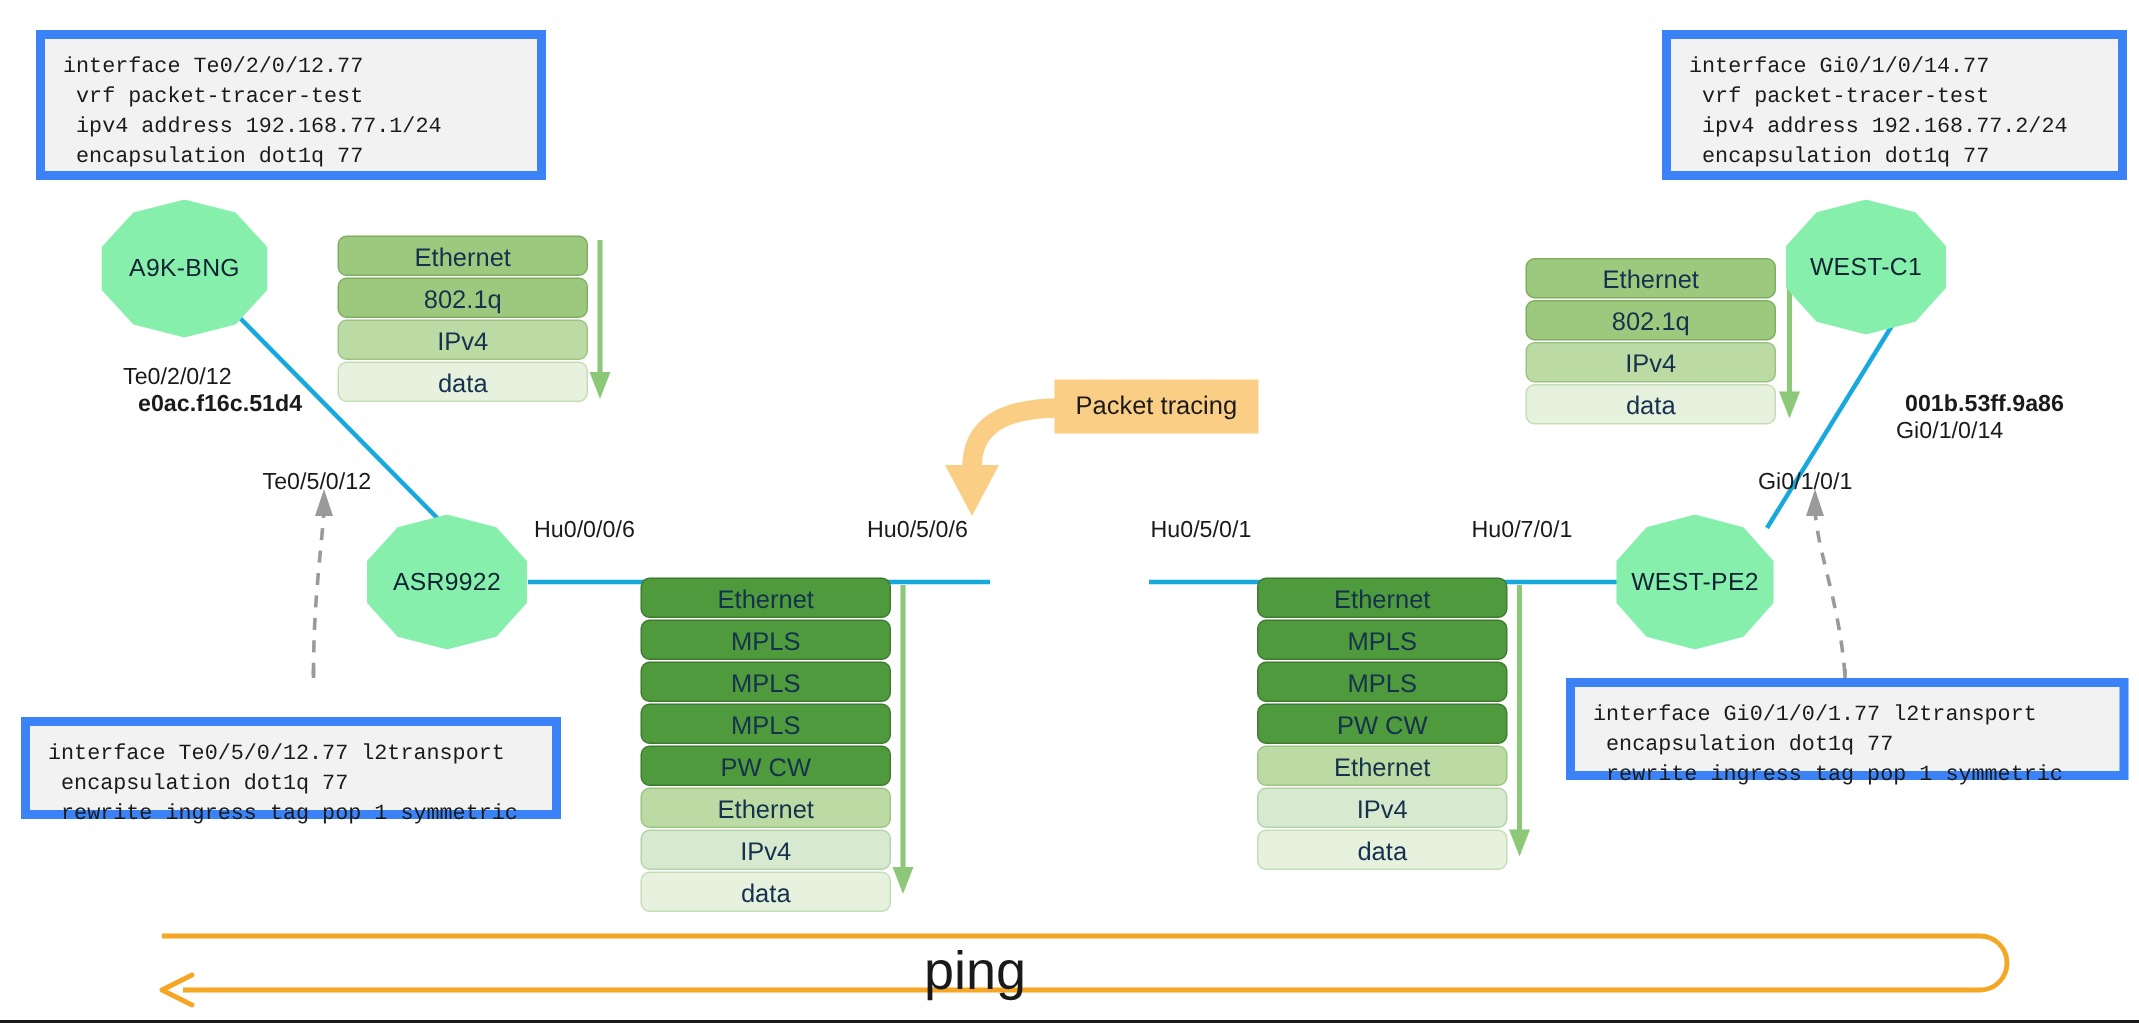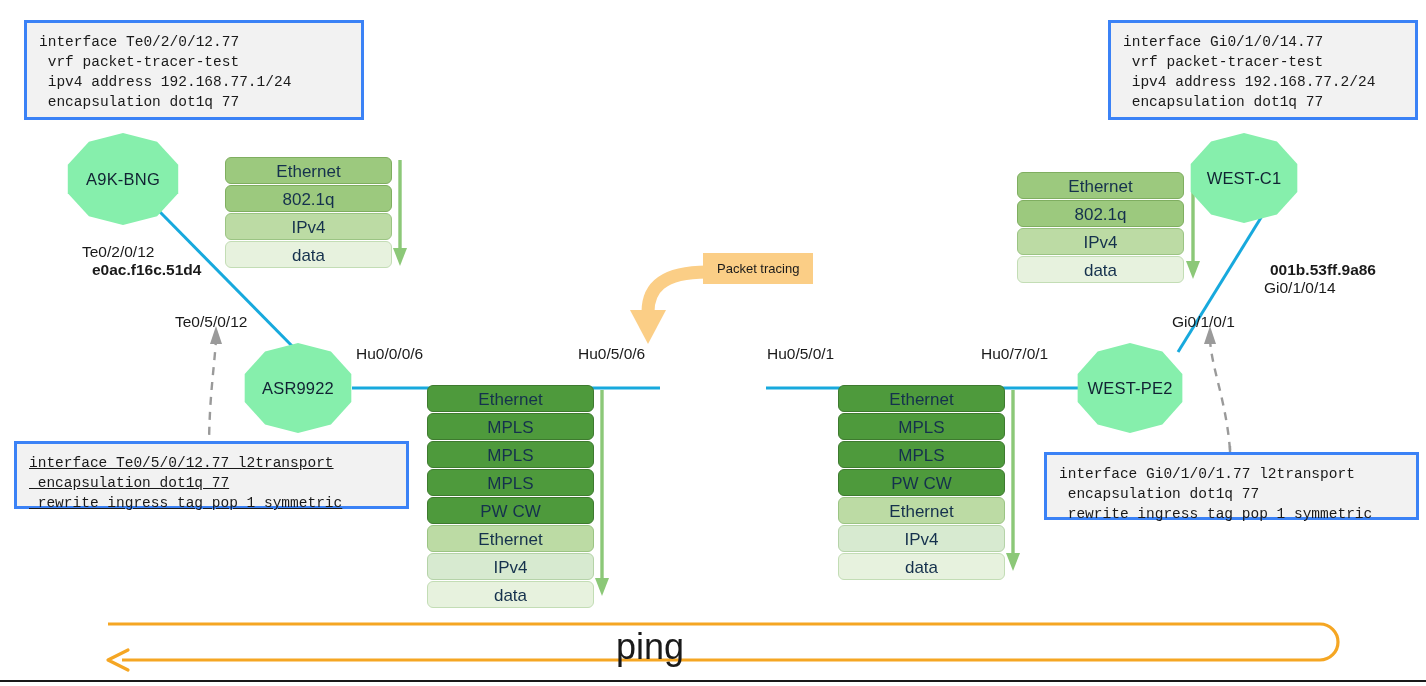--- a/index.html
+++ b/index.html
@@ -1,20 +1,20 @@
 <!DOCTYPE html>
 <html><head>
 <meta charset="utf-8">
 <style>
   html,body{margin:0;padding:0;background:#ffffff;}
   body{width:1426px;height:686px;font-family:"Liberation Sans",sans-serif;overflow:hidden;}
   #stage{position:relative;width:1426px;height:686px;background:#fff;overflow:hidden;}
 
   
-  .cfgbox{position:absolute;background:#f2f2f2;border:3px solid #3b82f6;
+  .cfgbox{position:absolute;background:#f2f2f2;border:6px solid #3b82f6;
           font-family:"Liberation Mono","DejaVu Sans Mono",monospace;
           font-size:14.5px;line-height:20px;color:#1a1a1a;
           white-space:pre;padding:9px 12px 10px 12px;box-sizing:border-box;}
 
   
   .node{position:absolute;background:#86efac;
         clip-path:polygon(50% 0%,79.4% 9.5%,97.6% 34.5%,97.6% 65.5%,79.4% 90.5%,
                           50% 100%,20.6% 90.5%,2.4% 65.5%,2.4% 34.5%,20.6% 9.5%);
         display:flex;align-items:center;justify-content:center;}
   .node span{font-size:16.5px;color:#123; letter-spacing:.2px;white-space:nowrap;}
@@ -28,21 +28,21 @@
   .l-d2{background:#9cc97e;border-color:#7fae60;}
   .l-d3{background:#bcdba4;border-color:#9bc483;}
   .l-d4{background:#d7ead0;border-color:#b5d3a8;}
   .l-d5{background:#e7f2de;border-color:#c3ddb5;}
 
   
   .lbl{position:absolute;font-size:15.5px;color:#1a1a1a;white-space:nowrap;}
   .lbl.bold{font-weight:bold;margin-left:42px;}
 
   
-  .callout{position:absolute;background:#fbce86;color:#1a1a1a;font-size:13px;
+  .callout{position:absolute;background:#fbce86;color:#1a1a1a;font-size:17px;
            padding:8px 14px;white-space:nowrap;}
 
   
   .pinglbl{position:absolute;font-size:36px;color:#1a1a1a;}
 
   svg.ov{position:absolute;left:0;top:0;width:1426px;height:686px;pointer-events:none;}
   .hr{position:absolute;left:0;width:1426px;height:2px;background:#1a1a1a;}
 </style>
 </head>
 <body>
@@ -96,21 +96,21 @@
   <div class="cfgbox" style="left:24px;top:20px;width:340px;height:100px;">interface Te0/2/0/12.77
  vrf packet-tracer-test
  ipv4 address 192.168.77.1/24
  encapsulation dot1q 77</div>
 
   <div class="cfgbox" style="left:1108px;top:20px;width:310px;height:100px;">interface Gi0/1/0/14.77
  vrf packet-tracer-test
  ipv4 address 192.168.77.2/24
  encapsulation dot1q 77</div>
 
-  <div class="cfgbox" style="left:14px;top:441px;width:395px;height:68px;text-decoration:underline;">interface Te0/5/0/12.77 l2transport
+  <div class="cfgbox" style="left:14px;top:478px;width:360px;height:68px;">interface Te0/5/0/12.77 l2transport
  encapsulation dot1q 77
  rewrite ingress tag pop 1 symmetric</div>
 
   <div class="cfgbox" style="left:1044px;top:452px;width:375px;height:68px;">interface Gi0/1/0/1.77 l2transport
  encapsulation dot1q 77
  rewrite ingress tag pop 1 symmetric</div>
 
   <div class="node" style="left:65px;top:133px;width:116px;height:92px;">
     <span>A9K-BNG</span>
   </div>

